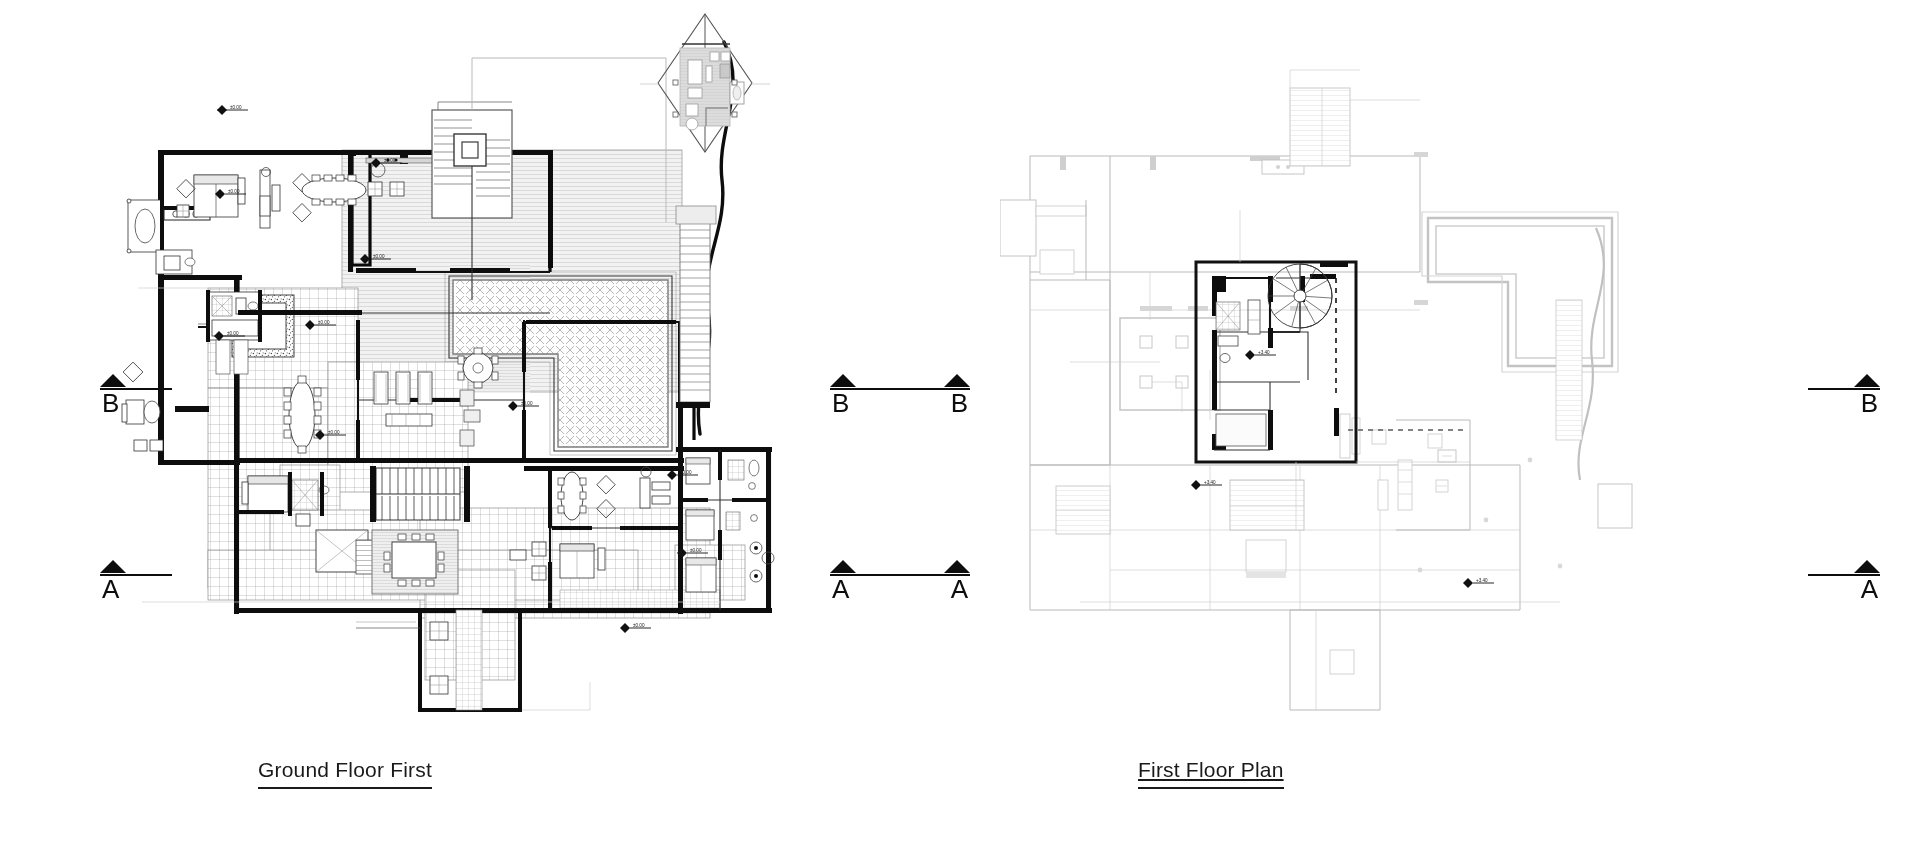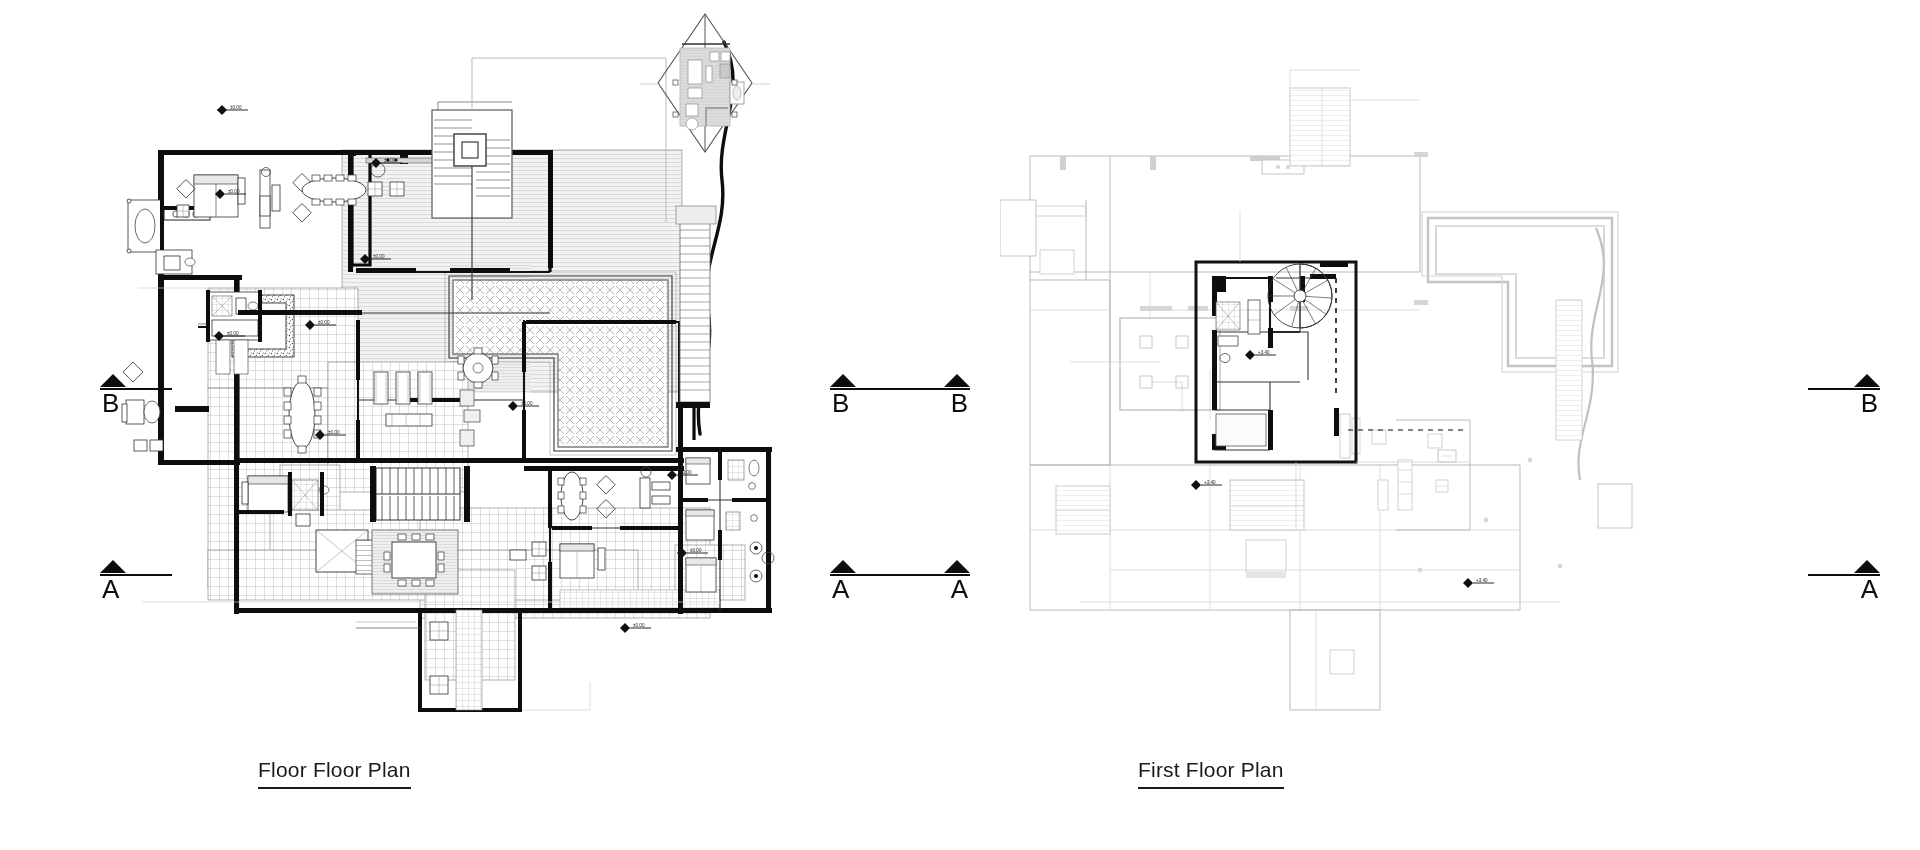--- a/index.html
+++ b/index.html
@@ -10,21 +10,21 @@
     color:#111;
   }
   .sheet{position:absolute;inset:0;background:#ffffff;}
 
   
   .plan-title{
     position:absolute;font-size:21px;letter-spacing:.2px;color:#1a1a1a;
     white-space:nowrap;padding-bottom:5px;border-bottom:2.5px solid #1a1a1a;
   }
   #gf-title{left:258px;top:758px;}
-  #ff-title{left:1138px;top:758px;}
+  #ff-title{left:1138px;top:758px;text-decoration:underline;}
 
   
   .sec-mark{position:absolute;width:90px;height:56px;}
   .sec-mark .tri{
     position:absolute;width:0;height:0;
     border-left:13px solid transparent;border-right:13px solid transparent;
     border-bottom:13px solid #0d0d0d;top:2px;
   }
   .sec-mark .bar{position:absolute;height:0;border-top:2.2px solid #0d0d0d;top:16px;width:72px;}
   .sec-mark .lbl{position:absolute;top:18px;font-size:26px;line-height:1;color:#0d0d0d;font-family:"Liberation Sans",sans-serif;}
@@ -728,16 +728,16 @@
     <div class="bar"></div>
     <div class="lbl">B</div>
   </div>
 
   <div class="sec-mark right" id="m-ff-a-right" style="left:1790px;top:558px;">
     <div class="tri"></div>
     <div class="bar"></div>
     <div class="lbl">A</div>
   </div>
 
-  <div class="plan-title" id="gf-title">Floor Floor Plan</div>
+  <div class="plan-title" id="gf-title">Ground Floor First</div>
   <div class="plan-title" id="ff-title">First Floor Plan</div>
 
 </div>
 
 </body></html>

